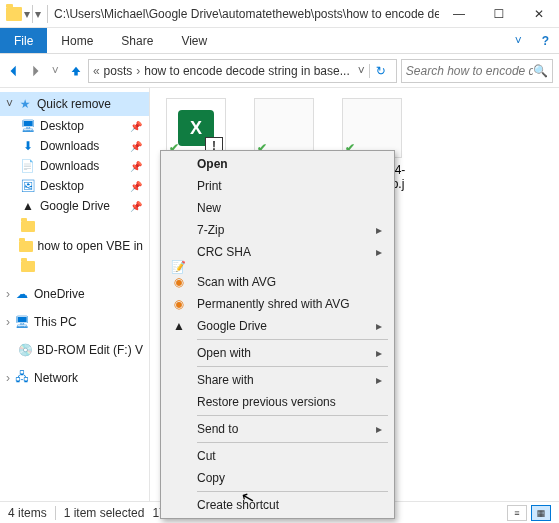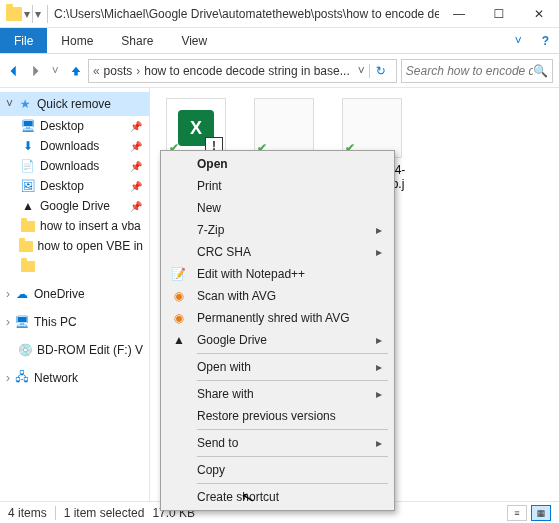--- a/index.html
+++ b/index.html
@@ -166,21 +166,20 @@
         <span style="width:10px"></span>
         <span class="nav-icon">▲</span>
         <span>Google Drive</span>
         <span class="pin">📌</span>
       </div>
     <div class="nav-item">
         <span style="width:10px"></span>
         <span class="nav-icon">
           <span class="folder-b"></span>
         </span>
-        <span>how to insert a vba</span>
       </div>
     <div class="nav-item">
         <span style="width:10px"></span>
         <span class="nav-icon">
           <span class="folder-b"></span>
         </span>
         <span>how to open VBE in</span>
       </div>
     <div class="nav-item">
         <span style="width:10px"></span>
@@ -253,21 +252,20 @@
   <div class="ctx-item">
       <span>7-Zip</span>
       <span class="sub-arrow">▸</span>
     </div>
   <div class="ctx-item">
       <span>CRC SHA</span>
       <span class="sub-arrow">▸</span>
     </div>
   <div class="ctx-item">
       <span class="ctx-icon" style="color:#6fa832">📝</span>
-      <span>Edit with Notepad++</span>
     </div>
   <div class="ctx-item">
       <span class="ctx-icon" style="color:#e77c15">◉</span>
       <span>Scan with AVG</span>
     </div>
   <div class="ctx-item">
       <span class="ctx-icon" style="color:#e77c15">◉</span>
       <span>Permanently shred with AVG</span>
     </div>
   <div class="ctx-item">
@@ -287,20 +285,23 @@
     </div>
   <div class="ctx-item">
       <span>Restore previous versions</span>
     </div>
   <div class="ctx-sep"></div>
   <div class="ctx-item">
       <span>Send to</span>
       <span class="sub-arrow">▸</span>
     </div>
   <div class="ctx-sep"></div>
+  <div class="ctx-item">
+      <span>Cut</span>
+    </div>
   <div class="ctx-item">
       <span>Copy</span>
     </div>
   <div class="ctx-sep"></div>
   <div class="ctx-item">
       <span>Create shortcut</span>
     </div>
 
 </div>
 

